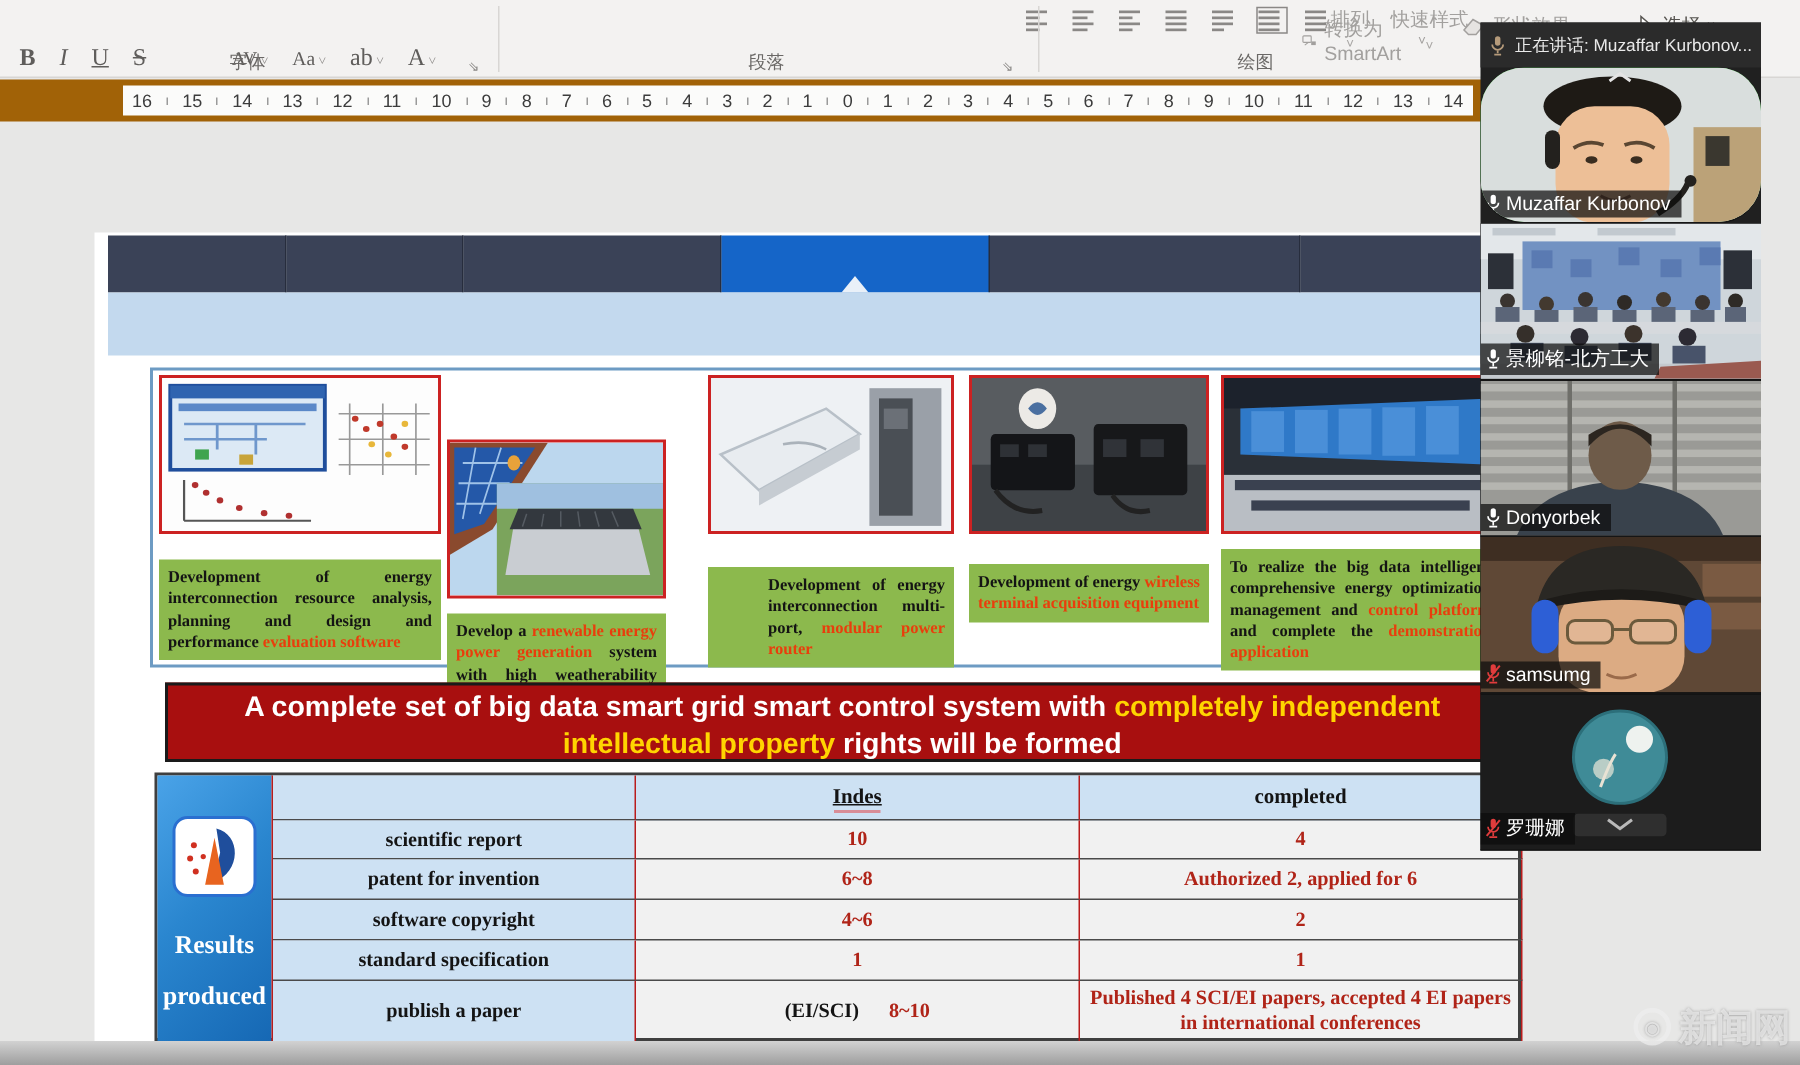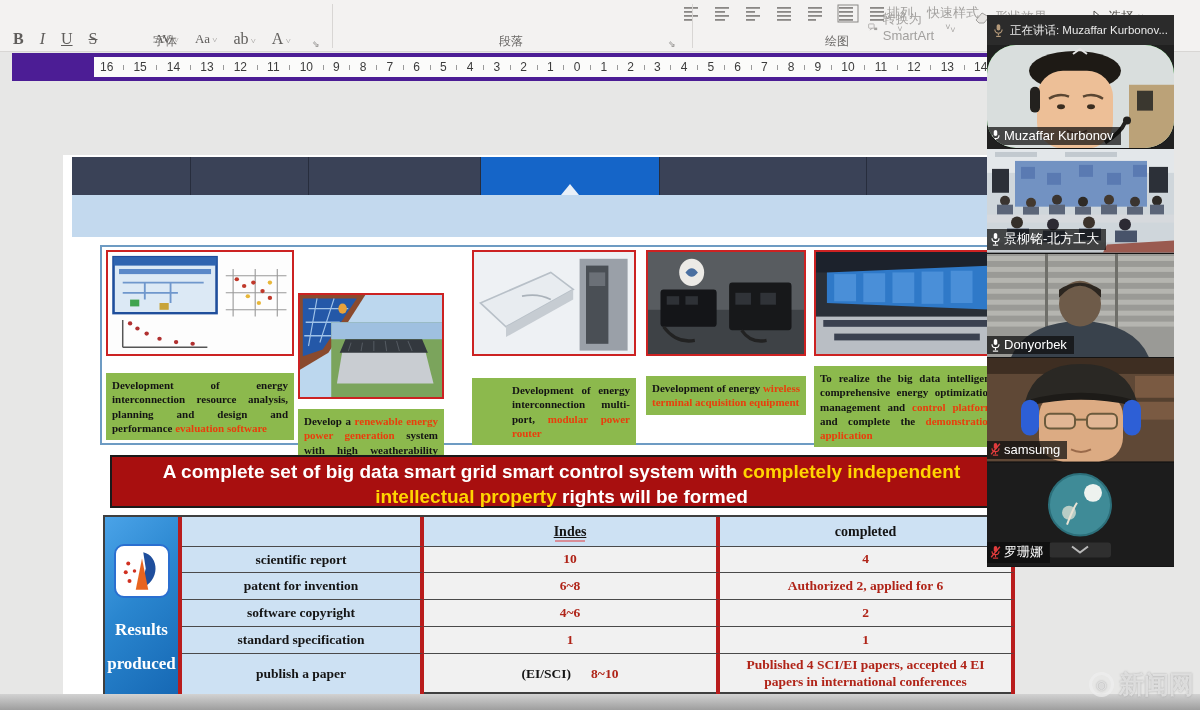--- a/index.html
+++ b/index.html
@@ -25,21 +25,21 @@
   .picon svg{ width:100%; height:100%; }
   .smartart { position:absolute; left:536px; top:10px; font-size:13px; color:#a2a09e;
               display:flex; align-items:center; gap:5px; cursor:pointer; }
   .vbtn { position:absolute; top:4px; text-align:center; font-size:13px; color:#a2a09e; cursor:pointer; }
   .vbtn .chev { display:block; font-size:9px; margin-top:3px; color:#a8a6a4; }
   .hbtn { position:absolute; top:8px; display:flex; align-items:center; gap:4px; font-size:13px;
           color:#a2a09e; cursor:pointer; }
   .hbtn.dark { color:#55534f; }
 
   
-  .rulerzone { position:absolute; left:12px; top:53px; width:1007px; height:28px; background:#4c1d95; }
+  .rulerzone { position:absolute; left:0; top:53px; width:1007px; height:28px; background:#a16207; }
   .rulerstrip { position:absolute; left:82px; top:4px; width:900px; height:20px; background:#fbfbfa;
                 display:flex; align-items:center; justify-content:space-between; padding:0 6px; }
   .rnum { font-size:12px; color:#3c3c3c; }
   .rtick { width:1px; height:5px; background:#9a9a9a; }
 
   
   .page { position:absolute; left:63px; top:155px; width:950px; height:539px; background:#ffffff; }
   .navbar { position:absolute; left:72px; top:157px; width:918px; height:38px; display:flex; }
   .navseg { position:relative; height:100%; background:#3a4257; border-right:1px solid #272d3d; cursor:default; }
   .navseg.active { background:#1565c8; }
@@ -63,21 +63,21 @@
             border:2px solid #1a1a1a; color:#ffffff; font-weight:bold; font-size:19px; line-height:1.32;
             text-align:center; padding-top:2px; }
   .banner .hl { color:#ffd400; }
 
   
   .tbl { position:absolute; left:103px; top:515px; width:911px; height:179px;
          display:grid; grid-template-columns:77px 242px 296px 295px;
          grid-template-rows:30px 26px 27px 27px 27px 41px;
          border:2px solid #3f3f3f; background:#f1f1f1;
          font-family:"Liberation Serif",serif; font-weight:bold; }
-  .tbl > div { border-right:4px solid #b91c1c; border-bottom:1px solid #4a4a4a;
+  .tbl > div { border-right:1px solid #b91c1c; border-bottom:1px solid #4a4a4a;
                display:flex; align-items:center; justify-content:center; }
   .resultscell { grid-row:1 / 7; grid-column:1;
                  background:linear-gradient(135deg,#4aa3e8 0%,#2a86cf 45%,#1668b4 100%);
                  flex-direction:column; justify-content:flex-start; }
   .logo { width:56px; height:54px; background:#fff; border:2px solid #2a6fd0; border-radius:10px;
           margin-top:6px; }
   .logo svg{width:100%;height:100%;}
   .resline { color:#fff; font-size:17px; }
   .resline.one { margin-top:22px; } .resline.two { margin-top:14px; }
   .hcell { background:#cde1f3; color:#141414; font-size:14px; }

